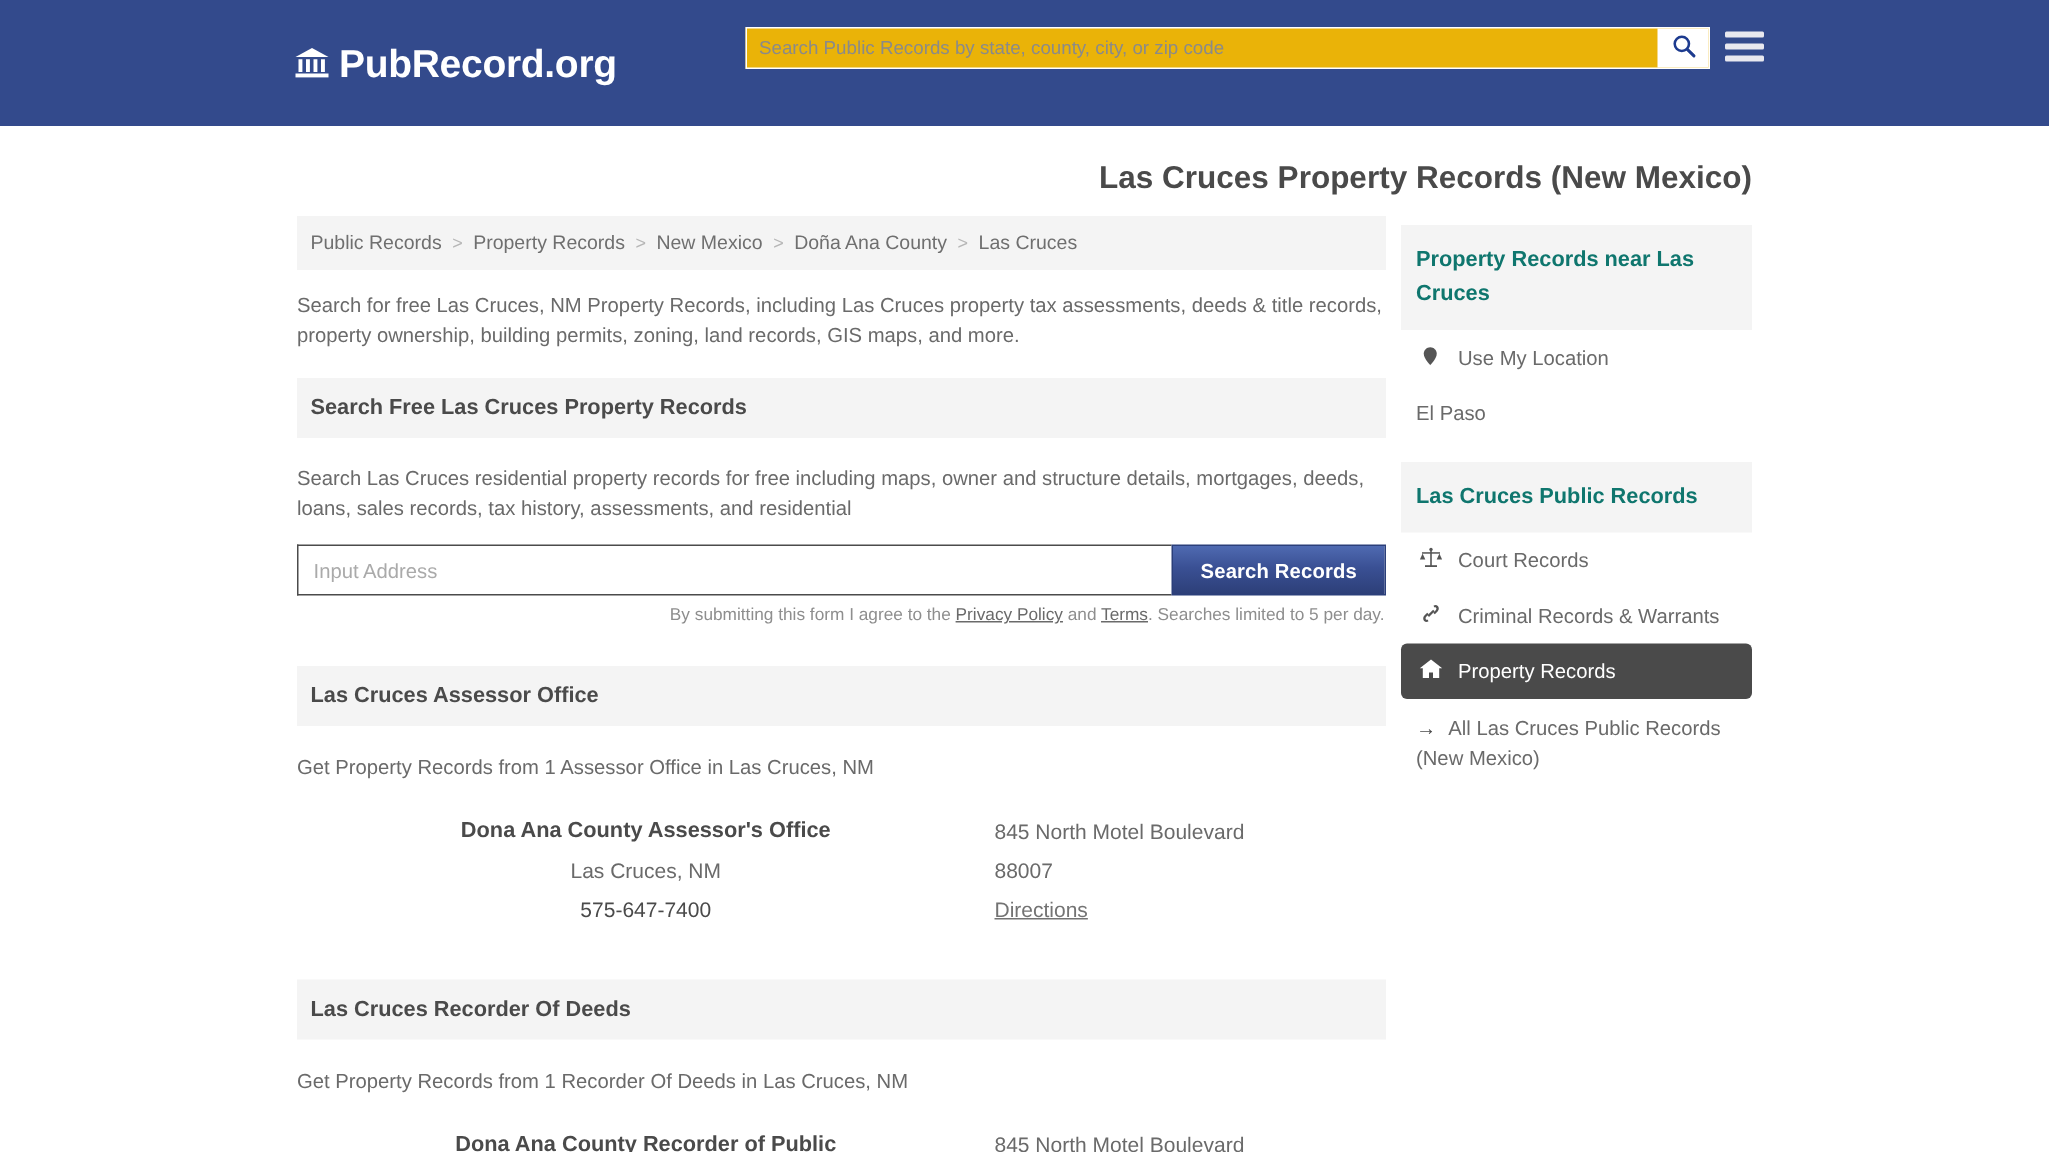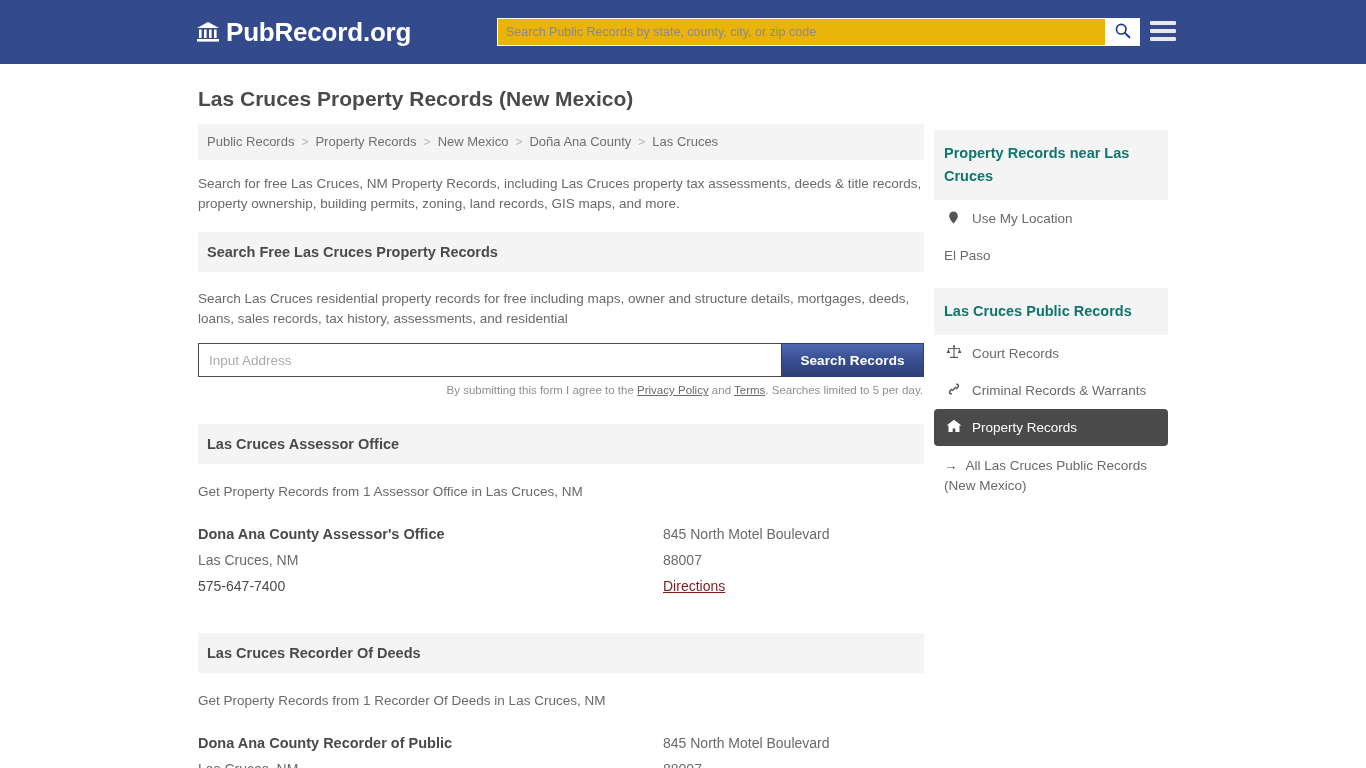--- a/index.html
+++ b/index.html
@@ -10,21 +10,21 @@
     height: 768px;
     overflow: hidden;
     background: #ffffff;
     font-family: "Liberation Sans", sans-serif;
     color: #555555;
   }
 
   
   .site-header {
     width: 1366px;
-    height: 64px;
+    height: 84px;
     background: #334a8c;
     display: flex;
     align-items: center;
     position: relative;
   }
   .brand {
     display: flex;
     align-items: center;
     margin-left: 196px;
     text-decoration: none;
@@ -123,20 +123,21 @@
     margin-left: 10px;
     padding-top: 6px;
   }
 
   h1.page-title {
     font-size: 21px;
     font-weight: bold;
     color: #4a4a4a;
     margin: 0 0 12px 0;
     line-height: 1.25;
+    text-align: right;
   }
 
   
   .breadcrumb {
     background: #f4f4f4;
     padding: 9px 9px;
     font-size: 13px;
     color: #777;
     line-height: 18px;
     display: flex;
@@ -222,36 +223,36 @@
   
   .office-note {
     font-size: 13.5px;
     color: #6a6a6a;
     margin: 20px 0 22px 0;
   }
   .office-row {
     display: flex;
     margin-bottom: 6px;
   }
-  .office-left { width: 465px; flex: 0 0 465px; }
+  .office-left { width: 465px; flex: 0 0 465px; text-align: center; }
   .office-right { flex: 1 1 auto; }
   .office-name {
     font-size: 14.5px;
     font-weight: bold;
     color: #4a4a4a;
     line-height: 26px;
   }
   .office-line {
     font-size: 14px;
     color: #6a6a6a;
     line-height: 26px;
   }
   .office-line.dark { color: #4a4a4a; }
   .office-line a {
-    color: #7f1d1d;
+    color: #737373;
     text-decoration: underline;
     cursor: pointer;
   }
   .gap-28 { height: 28px; }
 
   
   .side-head {
     background: #f4f4f4;
     padding: 12px 10px;
     font-size: 14.5px;

